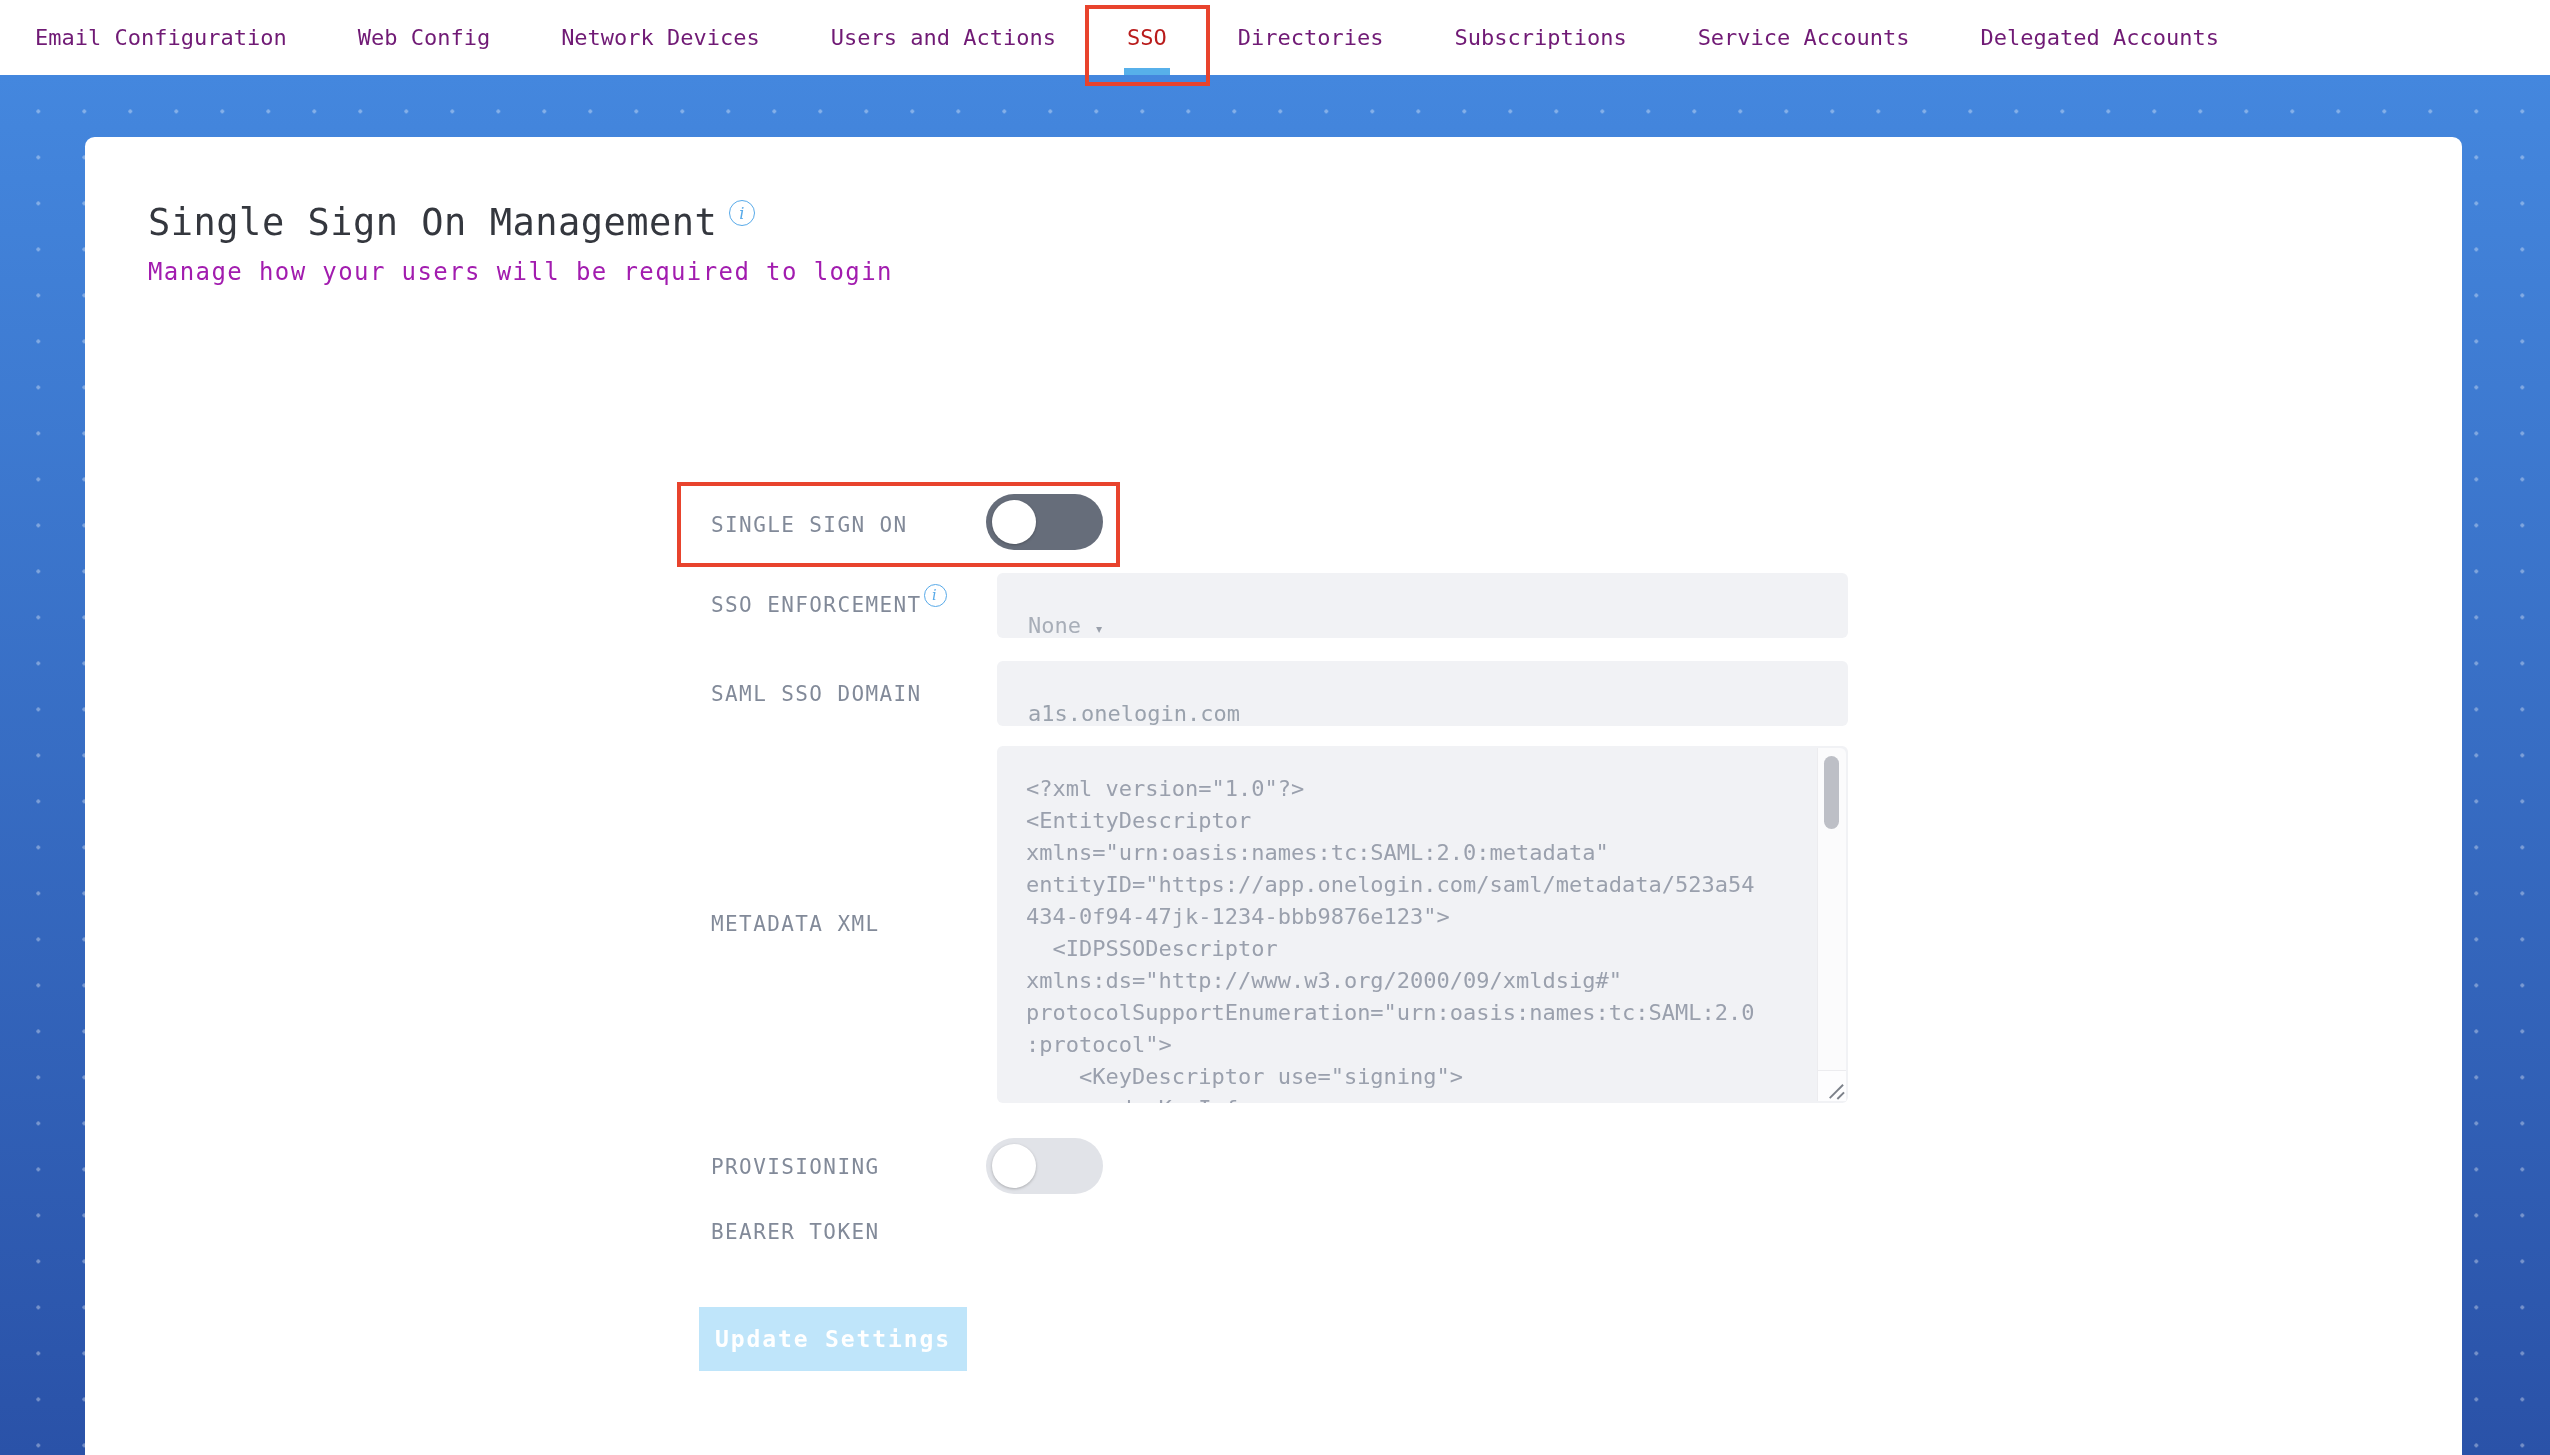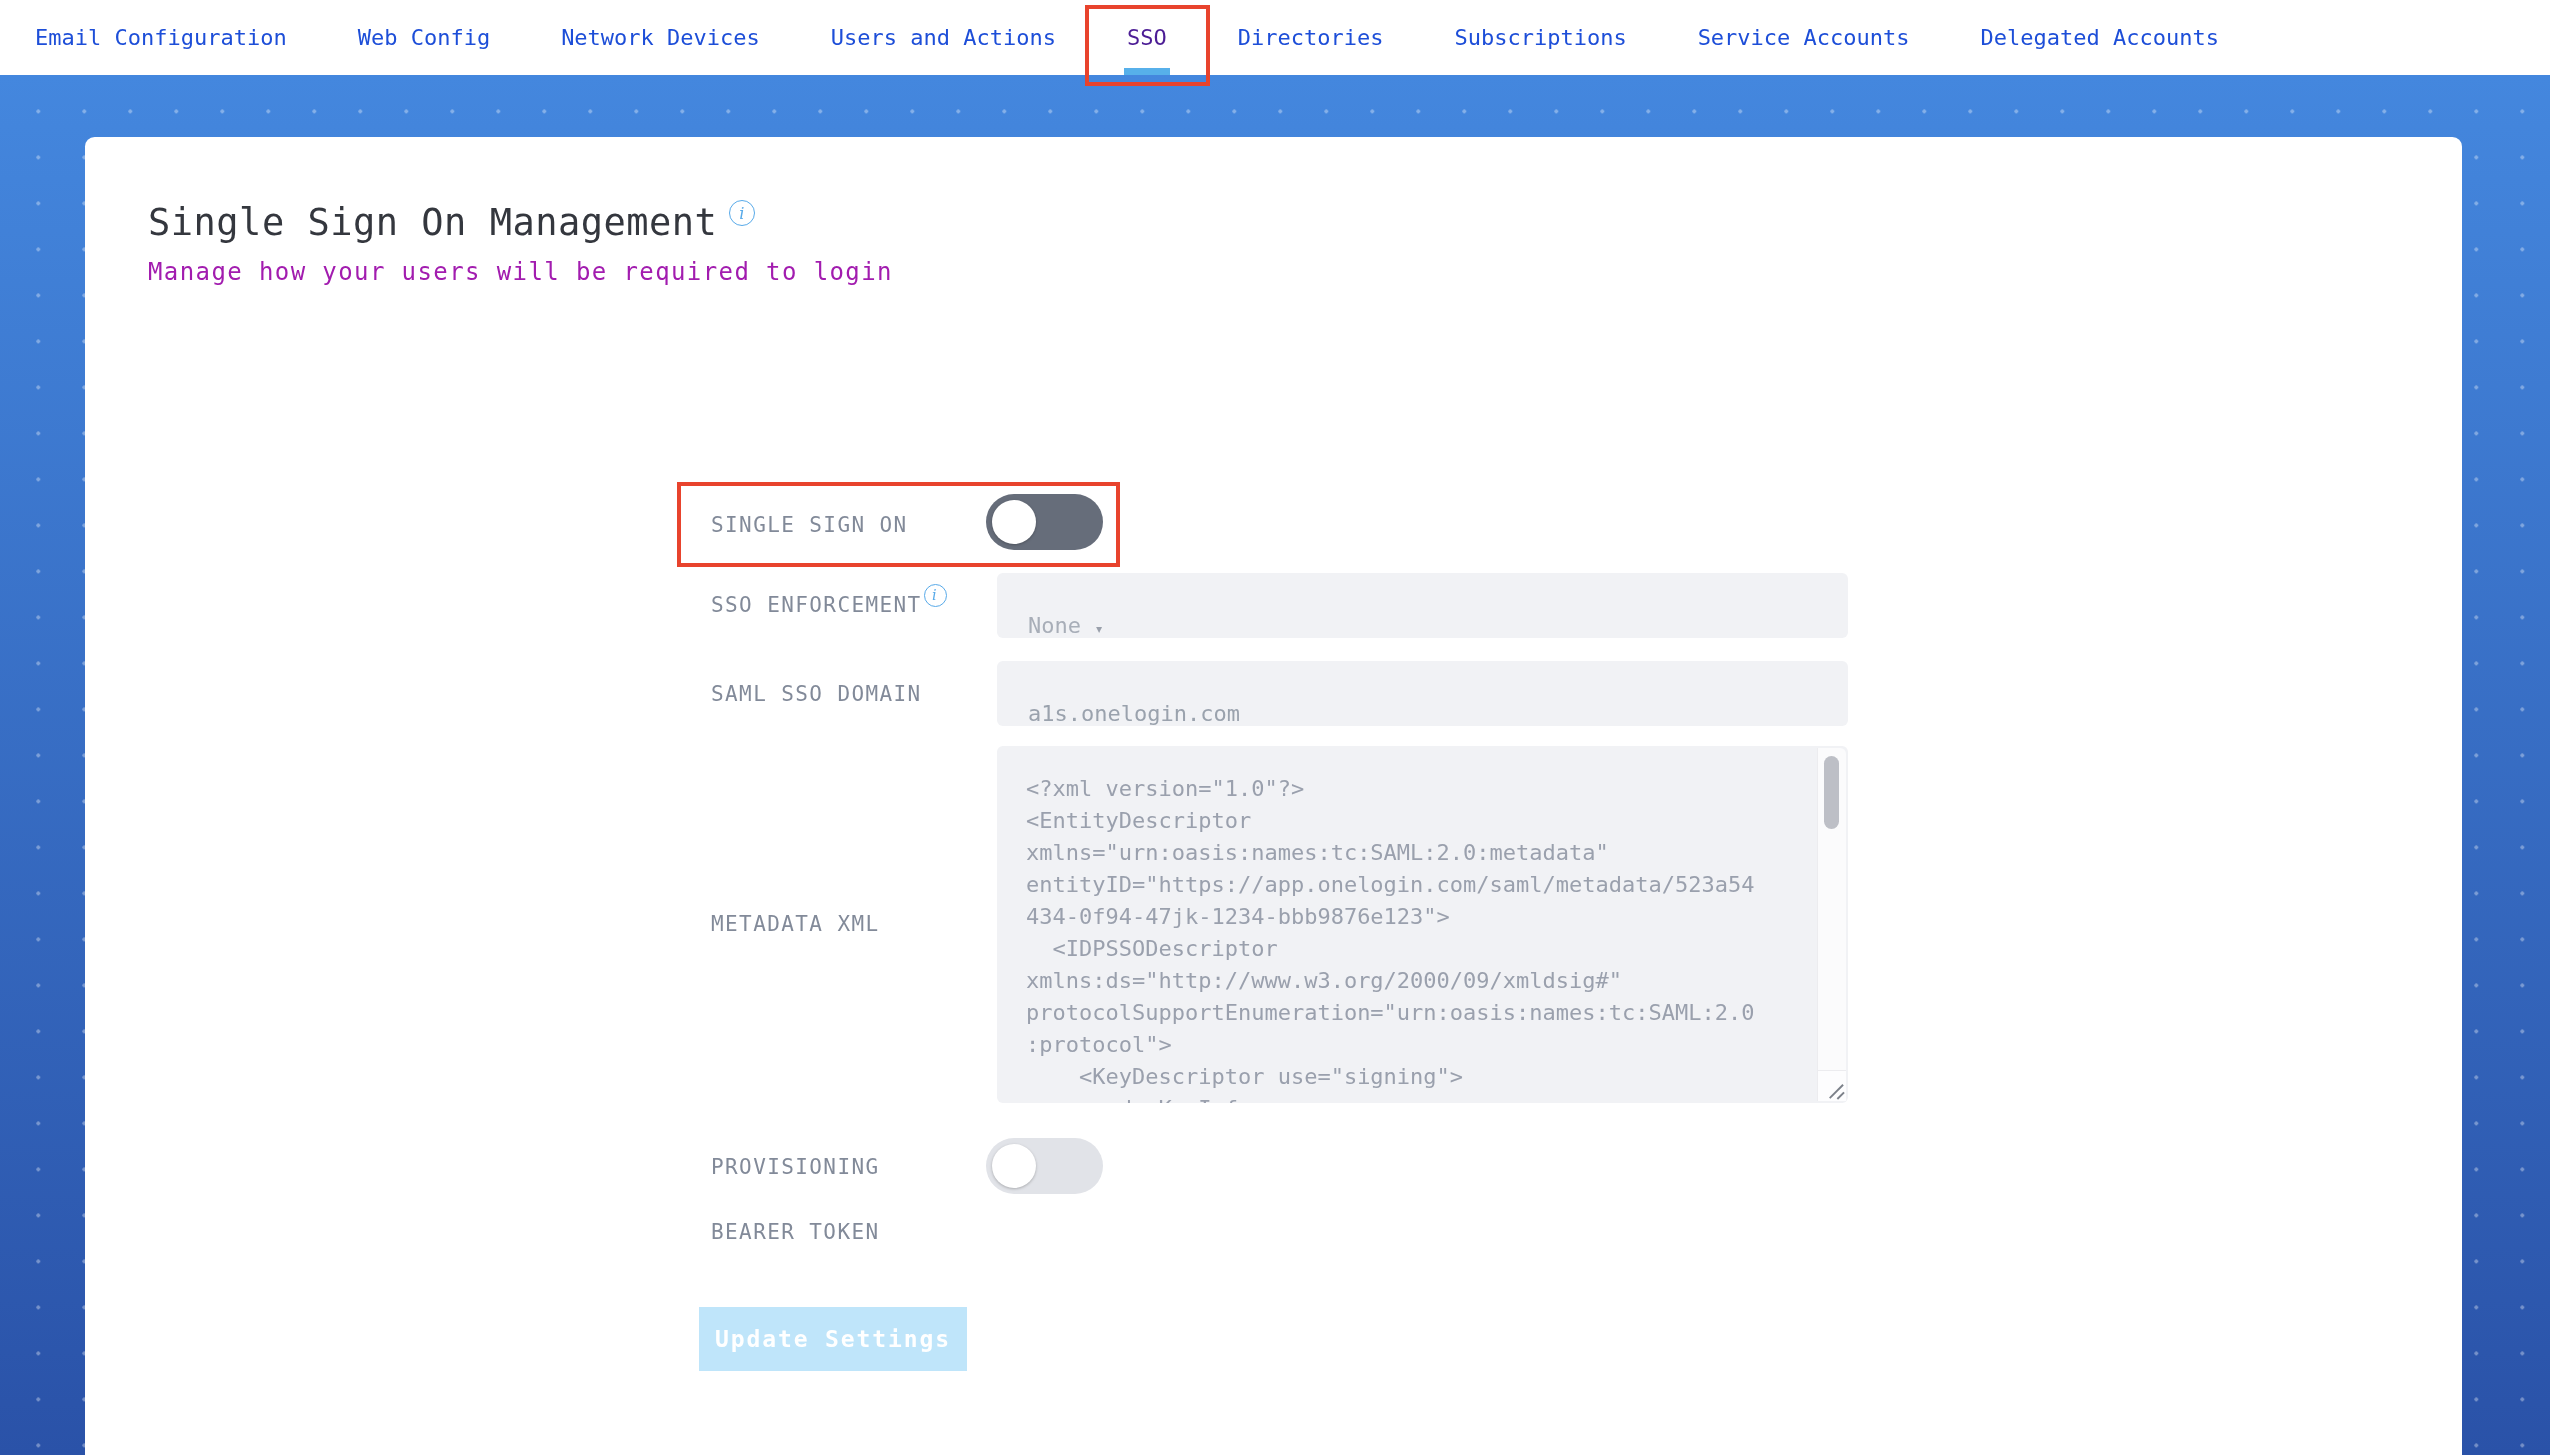--- a/index.html
+++ b/index.html
@@ -10,24 +10,24 @@
     position: relative;
   }
 
   
   .topnav {
     position: absolute; top: 0; left: 0; right: 0; height: 75px;
     background: #ffffff; display: flex; align-items: center;
     gap: 71px; padding-left: 35px; z-index: 5;
   }
   .nav-item {
-    font-size: 22px; color: #1d4ed8; white-space: nowrap; cursor: pointer;
+    font-size: 22px; color: #701a75; white-space: nowrap; cursor: pointer;
     position: relative;
   }
-  .nav-item.active { color: #4c1d95; }
+  .nav-item.active { color: #b91c1c; }
   .nav-item.active .red-frame {
     position: absolute; left: -42px; top: -20px; width: 125px; height: 81px;
     border: 4.8px solid #e8432d; pointer-events: none;
   }
   .nav-item.active .active-underline {
     position: absolute; left: -2.9px; top: 43px; width: 46px; height: 6.7px;
     background: #57b0ea;
   }
 
   

